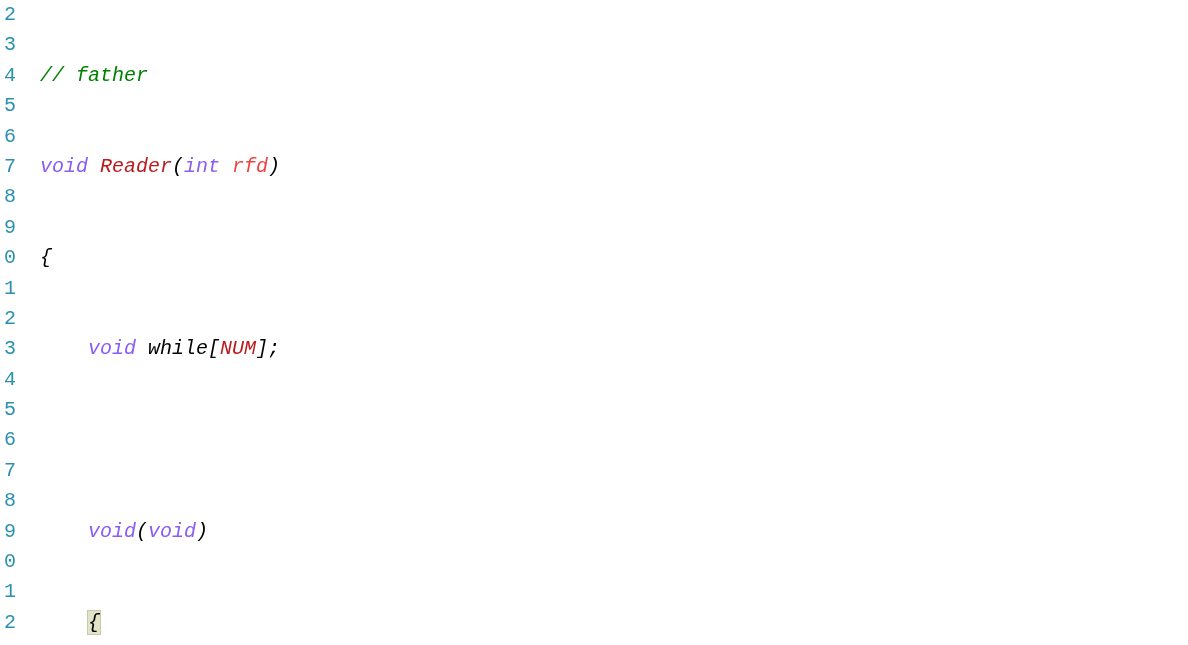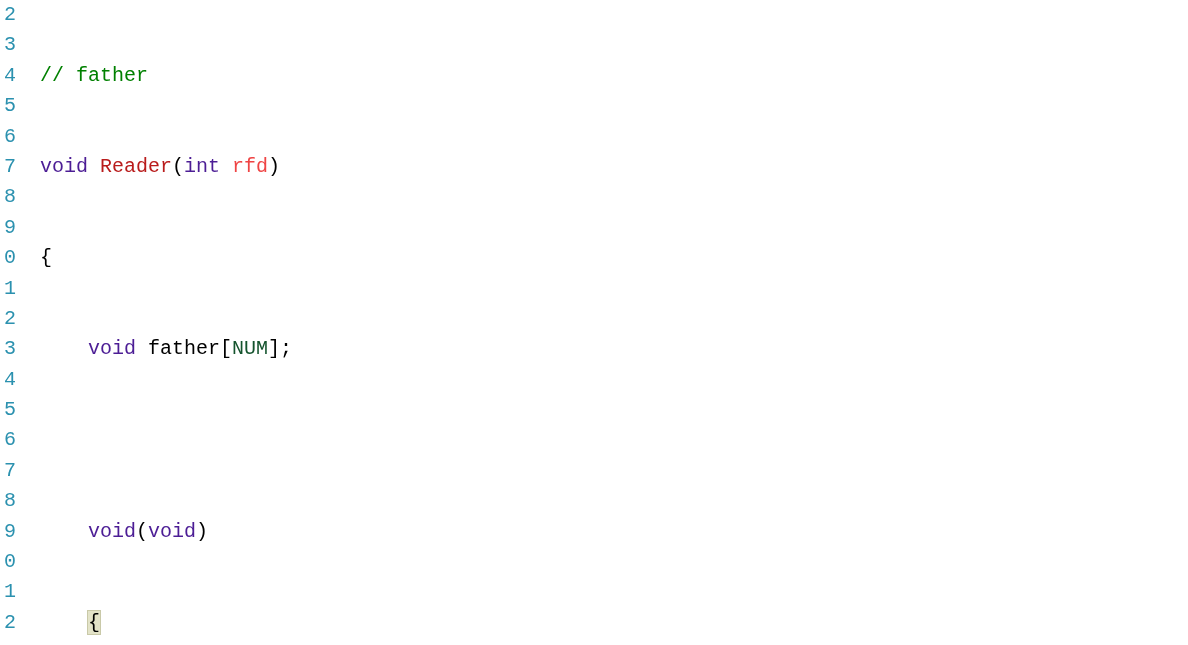--- a/index.html
+++ b/index.html
@@ -29,30 +29,31 @@
   }
   .gutter .ln {
     display: block;
     height: 30.4px;
   }
   .code {
     flex: 1;
     padding-left: 22px;
     white-space: pre;
     position: relative;
+    font-style: italic;
   }
   .line {
     height: 30.4px;
     display: block;
   }
   
-  .kw   { color: #4c1d95; }          
+  .kw   { color: #8b5cf6; }          
   .cmt  { color: #008000; }          
   .fn   { color: #b91c1c; }          
-  .mac  { color: #14532d; }          
+  .mac  { color: #b91c1c; }          
   .param{ color: #ef4444; }          
   .punct{ color: #000000; }
 
   
   .brmatch {
     background: #e3e3c8;
     outline: 1px solid #c9c9a8;
   }
 </style>
 </head>
@@ -81,21 +82,21 @@
     <span class="ln">0</span>
     <span class="ln">1</span>
     <span class="ln">2</span>
     <span class="ln">3</span>
   </div>
 
   <div class="code">
     <span class="line"><span class="cmt">// father</span></span>
     <span class="line"><span class="kw">void</span> <span class="fn">Reader</span><span class="punct">(</span><span class="kw">int</span> <span class="param">rfd</span><span class="punct">)</span></span>
     <span class="line"><span class="punct">{</span></span>
-    <span class="line">    <span class="kw">void</span> <span>father</span><span class="punct">[</span><span class="mac">NUM</span><span class="punct">]</span><span class="punct">;</span></span>
+    <span class="line">    <span class="kw">void</span> <span>while</span><span class="punct">[</span><span class="mac">NUM</span><span class="punct">]</span><span class="punct">;</span></span>
     <span class="line"> </span>
     <span class="line">    <span class="kw">void</span><span class="punct">(</span><span class="kw">void</span><span class="punct">)</span></span>
     <span class="line">    <span class="punct brmatch">{</span></span>
     
     
     
     
     
     
     

